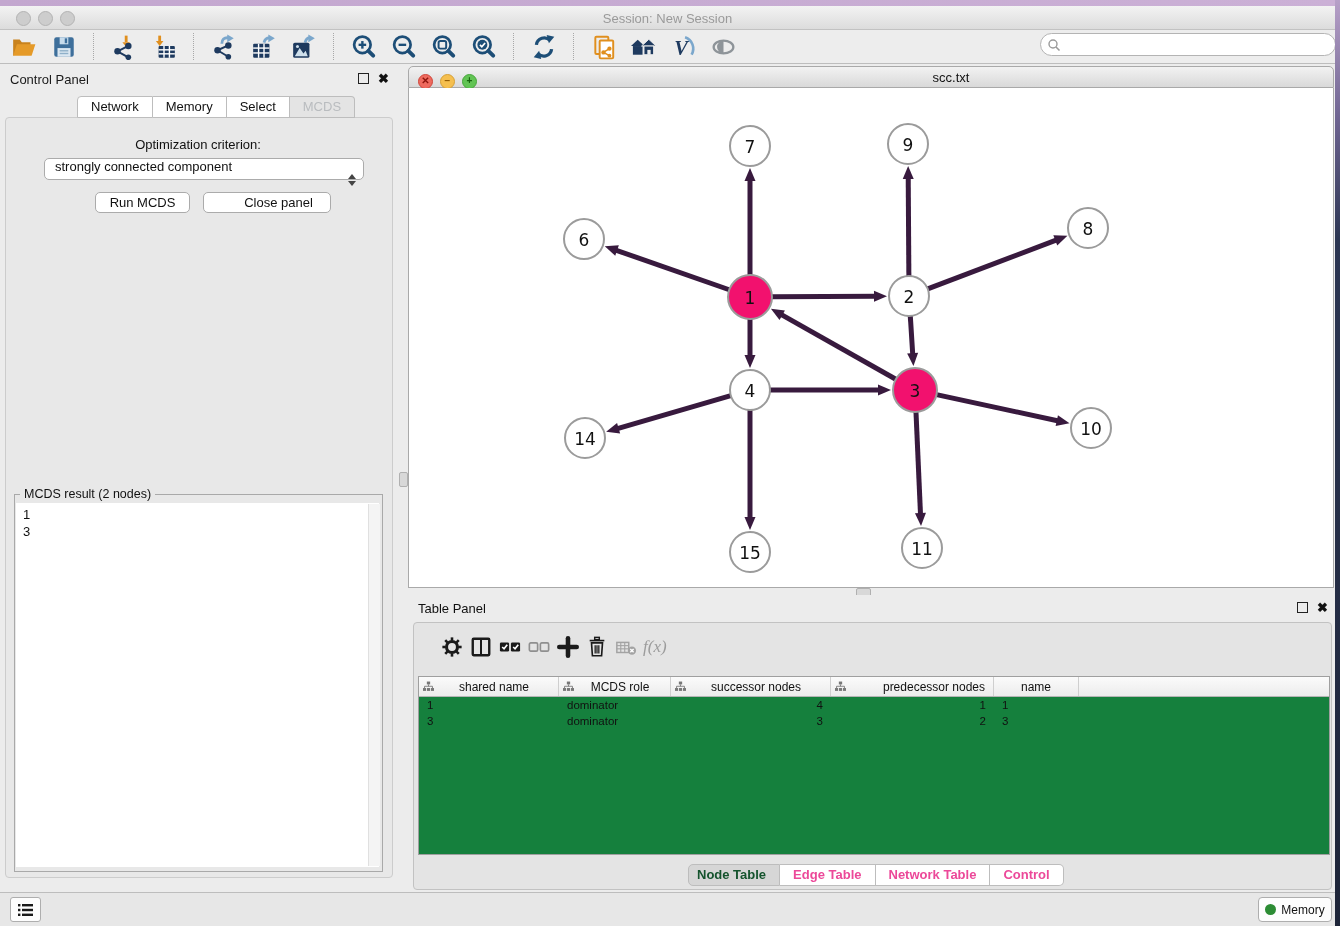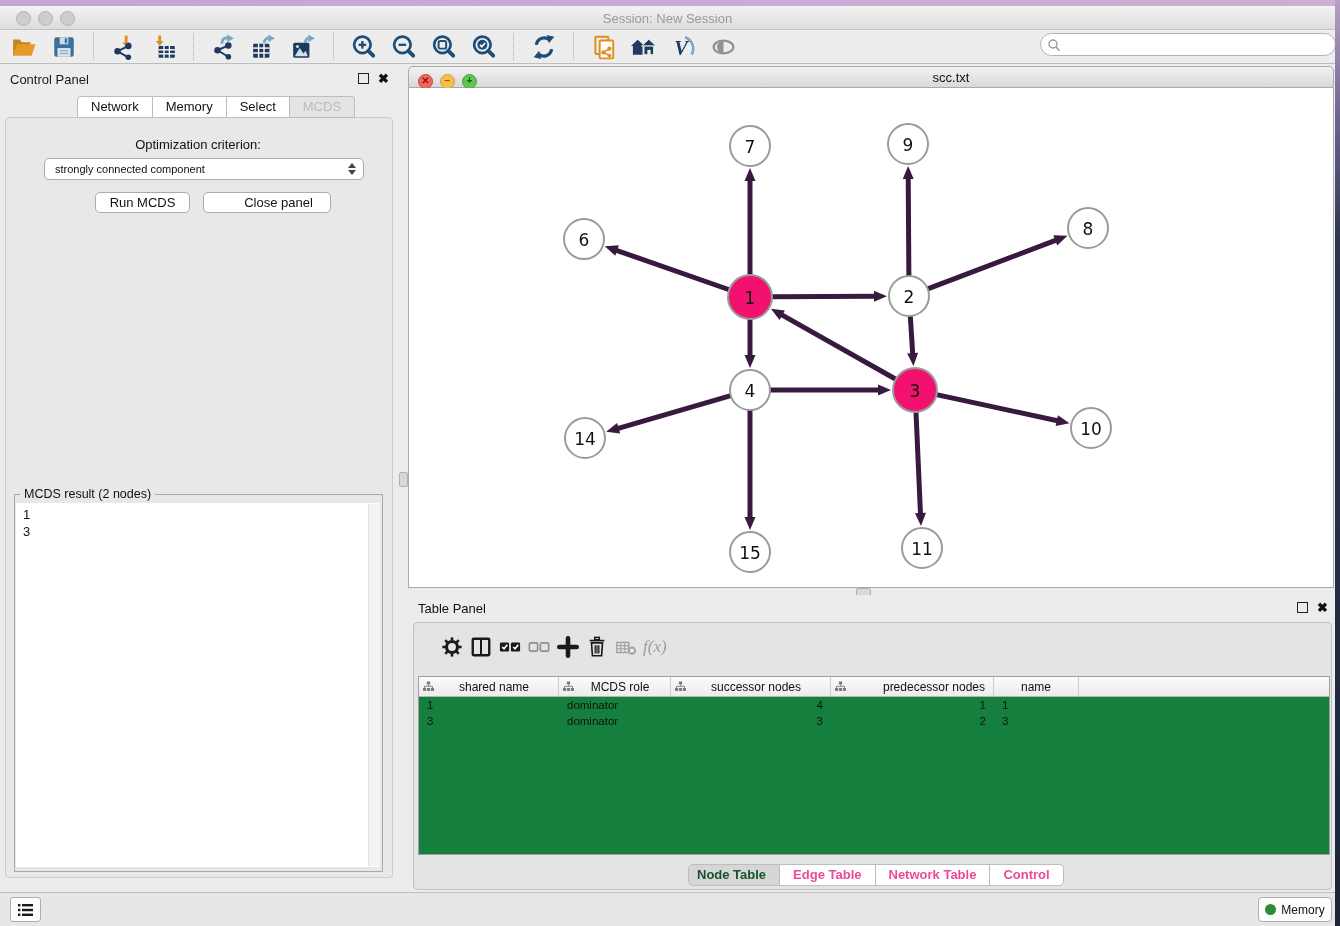--- a/index.html
+++ b/index.html
@@ -30,21 +30,21 @@
   .float-glyph{width:9px;height:9px;border:1.5px solid #222;display:inline-block;}
   .close-glyph{font-size:13px;font-weight:bold;color:#111;line-height:11px;}
   #cp-body{left:5px;top:117px;width:386px;height:759px;background:#e8e8e8;border:1px solid #cccccc;border-radius:4px;}
   #cp-tabs{left:77px;top:96px;display:flex;}
   .cptab{height:20px;line-height:20px;padding:0 13px;font-size:13px;background:#fff;border:1px solid #bdbdbd;border-left:none;}
   .cptab:first-child{border-left:1px solid #bdbdbd;border-radius:4px 0 0 0;}
   .cptab.last{border-radius:0 4px 0 0;}
   .cptab.active{background:#e4e4e4;color:#b9bcbf;}
   #opt-label{left:5px;top:137px;width:386px;text-align:center;font-size:13px;}
   #dropdown{left:44px;top:158px;width:308px;height:20px;background:#fff;border:1px solid #ababab;border-radius:5px;
-            display:flex;align-items:center;font-size:11px;padding-left:10px;}
+            display:flex;align-items:flex-start;font-size:13px;padding-left:10px;flex-direction:column;}
   #dd-chevrons{margin-left:auto;margin-right:7px;display:flex;flex-direction:column;gap:2px;}
   .chev-up{width:0;height:0;border-left:4px solid transparent;border-right:4px solid transparent;border-bottom:5px solid #444;}
   .chev-dn{width:0;height:0;border-left:4px solid transparent;border-right:4px solid transparent;border-top:5px solid #444;}
   .btn{position:absolute;height:19px;background:#fff;border:1px solid #ababab;border-radius:5px;font-size:13px;
        display:flex;align-items:center;justify-content:center;}
   #run-btn{left:95px;top:192px;width:93px;}
   #closepanel-btn{left:203px;top:192px;width:103px;padding-left:23px;}
   #mcds-group{left:14px;top:494px;width:367px;height:376px;border:1px solid #a9a9a9;}
   #mcds-label{left:20px;top:487px;background:#e8e8e8;padding:0 4px;font-size:12.5px;}
   #mcds-text{left:16px;top:503px;width:363px;height:364px;background:#fff;font-size:13px;line-height:17px;

